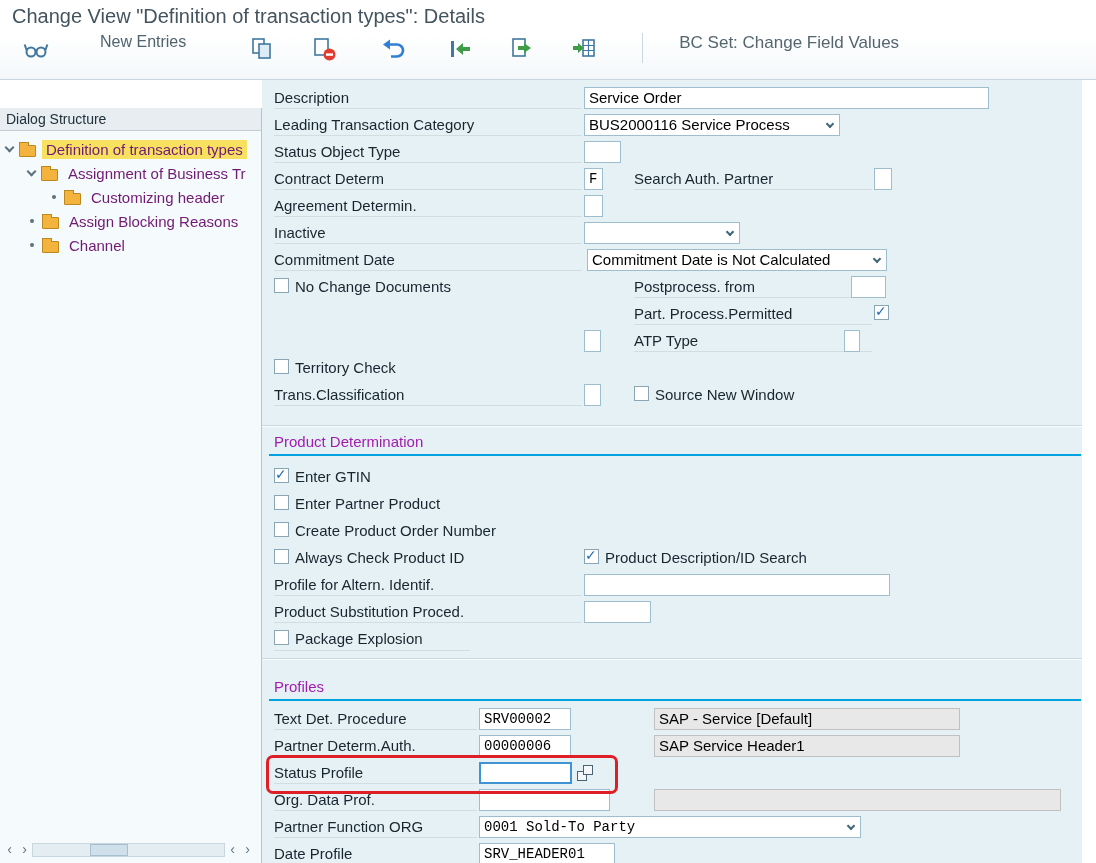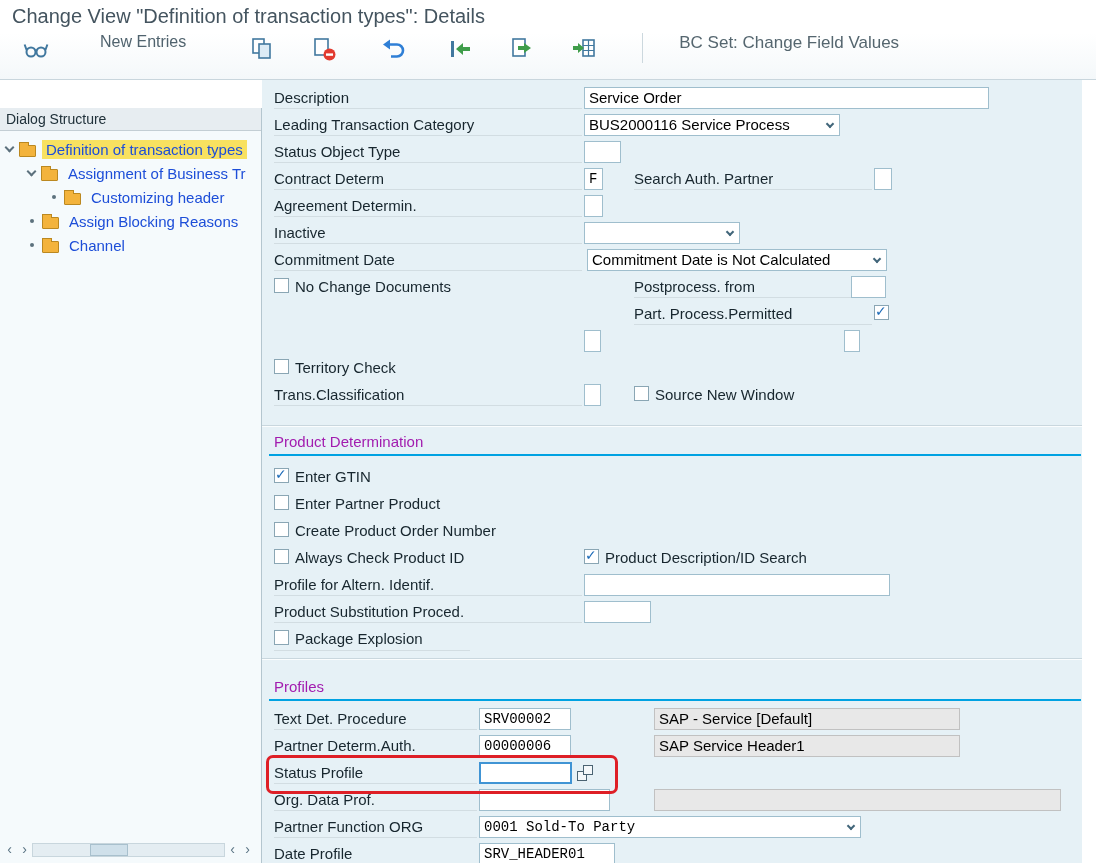--- a/index.html
+++ b/index.html
@@ -21,21 +21,21 @@
   
   .content { display:flex; height:783px; }
 
   
   .panel { width:262px; background:#f5fafc; border-right:1px solid #b4c6cf;
     position:relative; flex:none;margin-top:28px; }
   .phead { height:23px; line-height:22px; background:#e7edf1;
     border-bottom:1px solid #c3ced4; padding:0 6px; font-size:14px; color:#20313a; }
   .tree { padding-top:6px; }
   .titem { height:24px; display:flex; align-items:center; font-size:15px;
-    color:#1d4ed8; white-space:nowrap; overflow:hidden; cursor:default; }
+    color:#701a75; white-space:nowrap; overflow:hidden; cursor:default; }
   .xchev { width:7px; height:7px; border-right:2px solid #5c717d;
     border-bottom:2px solid #5c717d; transform:rotate(45deg);
     margin:-3px 6px 0 0; flex:none; }
   .xdot { width:4px; height:4px; border-radius:50%; background:#5c717d;
     margin:0 8px 0 2px; flex:none; }
   .folder { width:17px; height:12px; background:#f3b33c; border:1px solid #bb8820;
     border-radius:1px; position:relative; margin:3px 6px 0 0; flex:none; }
   .folder::before { content:""; position:absolute; top:-4px; left:-1px; width:8px;
     height:3px; background:#f3b33c; border:1px solid #bb8820; border-bottom:none; }
   .tlabel { padding:1px 4px; }
@@ -223,20 +223,21 @@
 
     <span class="cb" style="left:12px;top:198px;"></span>
     <div class="lb" style="left:33px;top:196px;width:220px">No Change Documents</div>
     <div class="lb u" style="left:372px;top:196px;width:238px">Postprocess. from</div>
     <div class="fld" style="left:589px;top:196px;width:35px"></div>
 
     <div class="lb u" style="left:372px;top:223px;width:238px">Part. Process.Permitted</div>
     <span class="cb checked" style="left:612px;top:225px;"></span>
 
     <div class="fld" style="left:322px;top:250px;width:17px"></div>
+    <div class="lb u" style="left:372px;top:250px;width:238px">ATP Type</div>
     <div class="fld" style="left:582px;top:250px;width:16px"></div>
 
     <span class="cb" style="left:12px;top:279px;"></span>
     <div class="lb" style="left:33px;top:277px;width:220px">Territory Check</div>
 
     <div class="lb u" style="left:12px;top:304px;width:308px">Trans.Classification</div>
     <div class="fld" style="left:322px;top:304px;width:17px"></div>
     <span class="cb" style="left:372px;top:306px;"></span>
     <div class="lb" style="left:393px;top:304px;width:220px">Source New Window</div>
 

